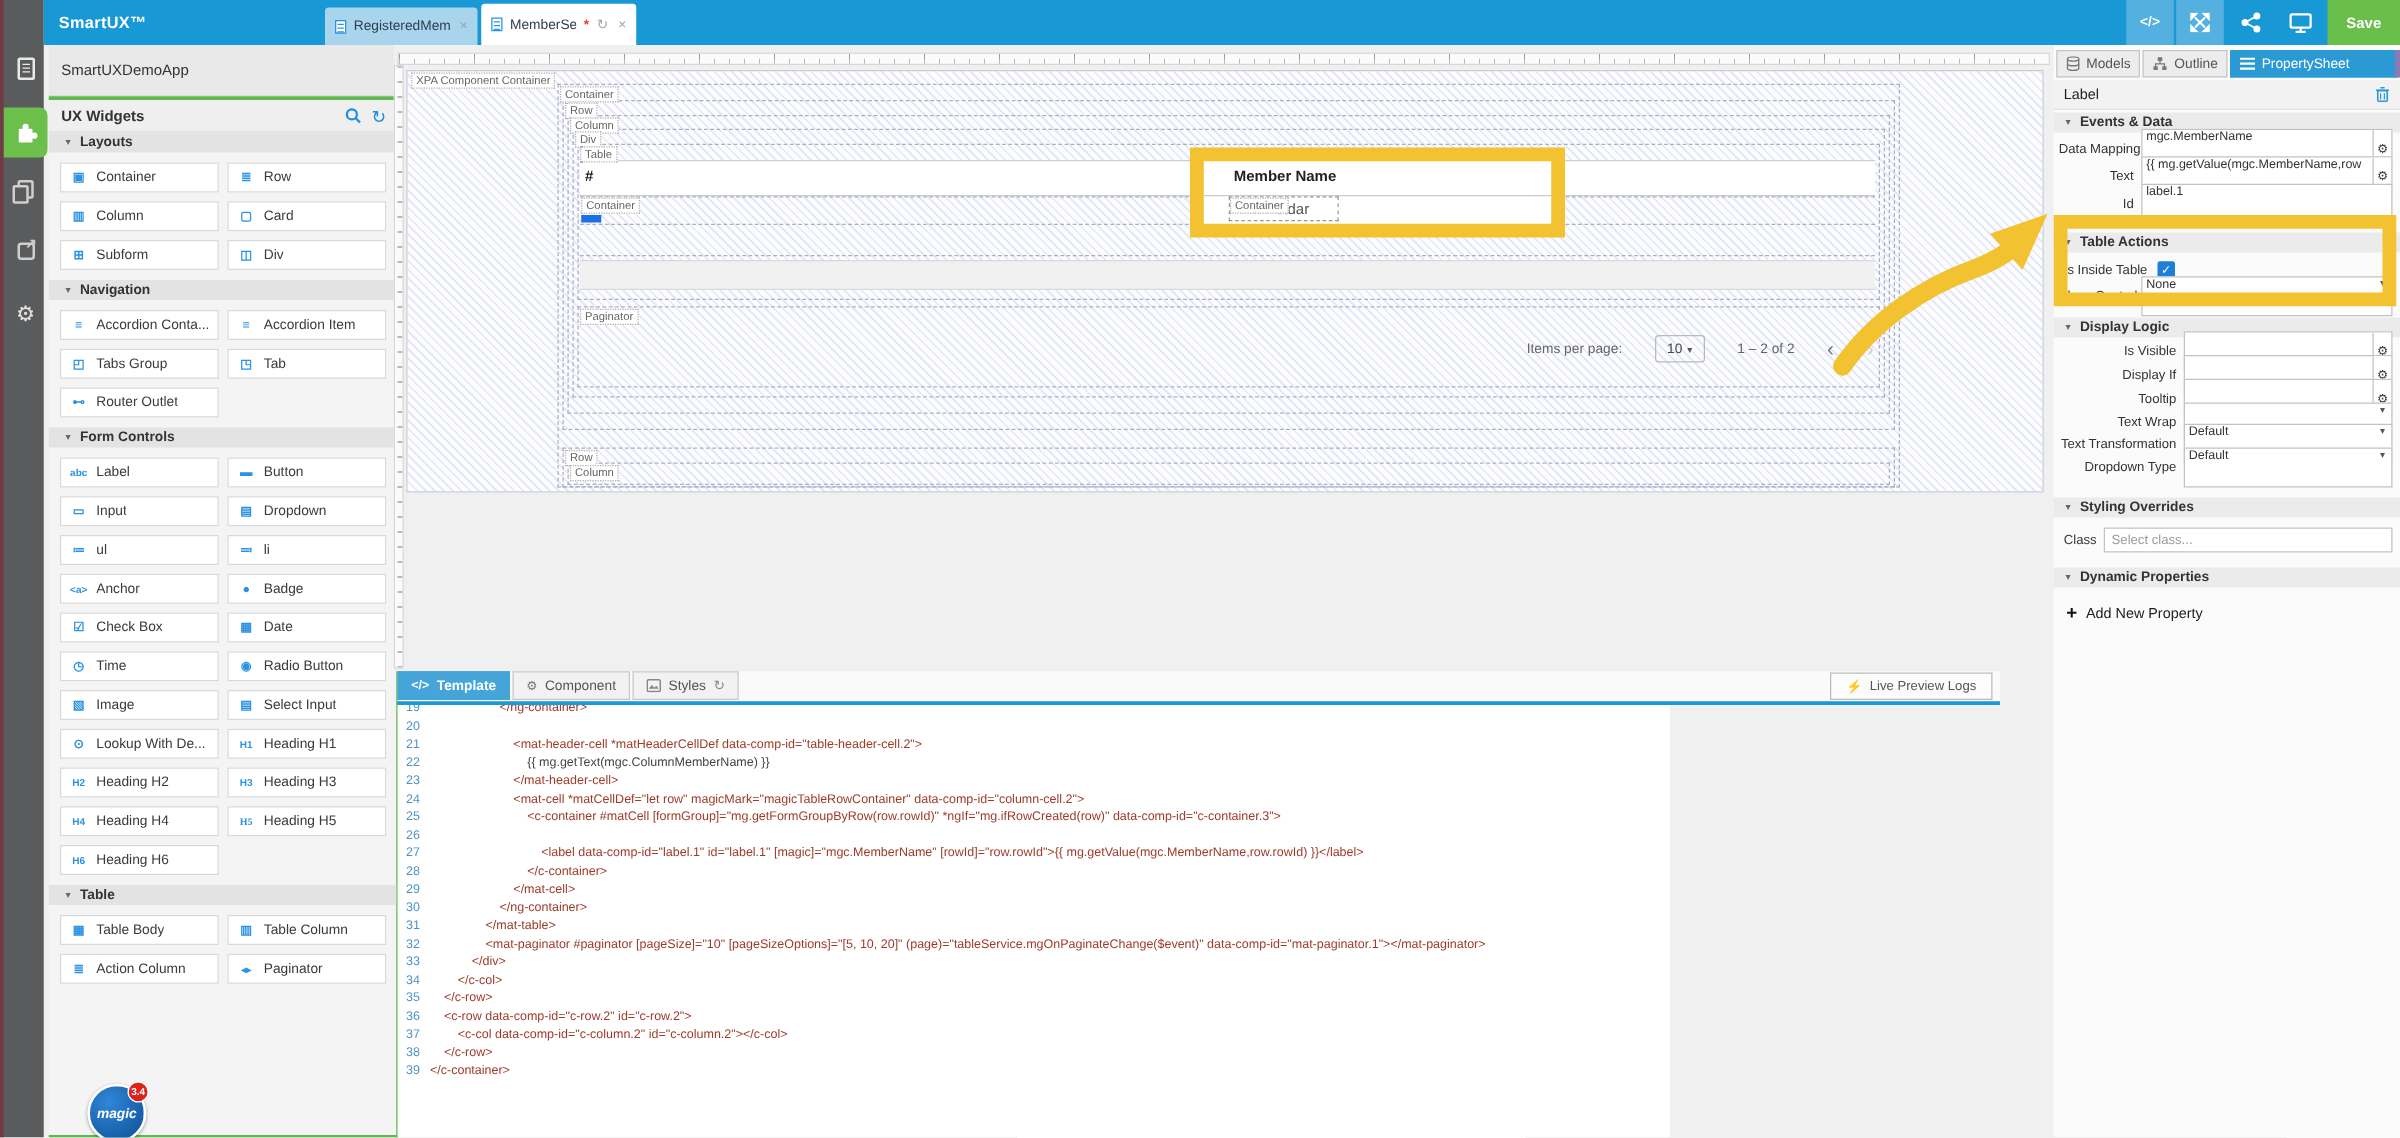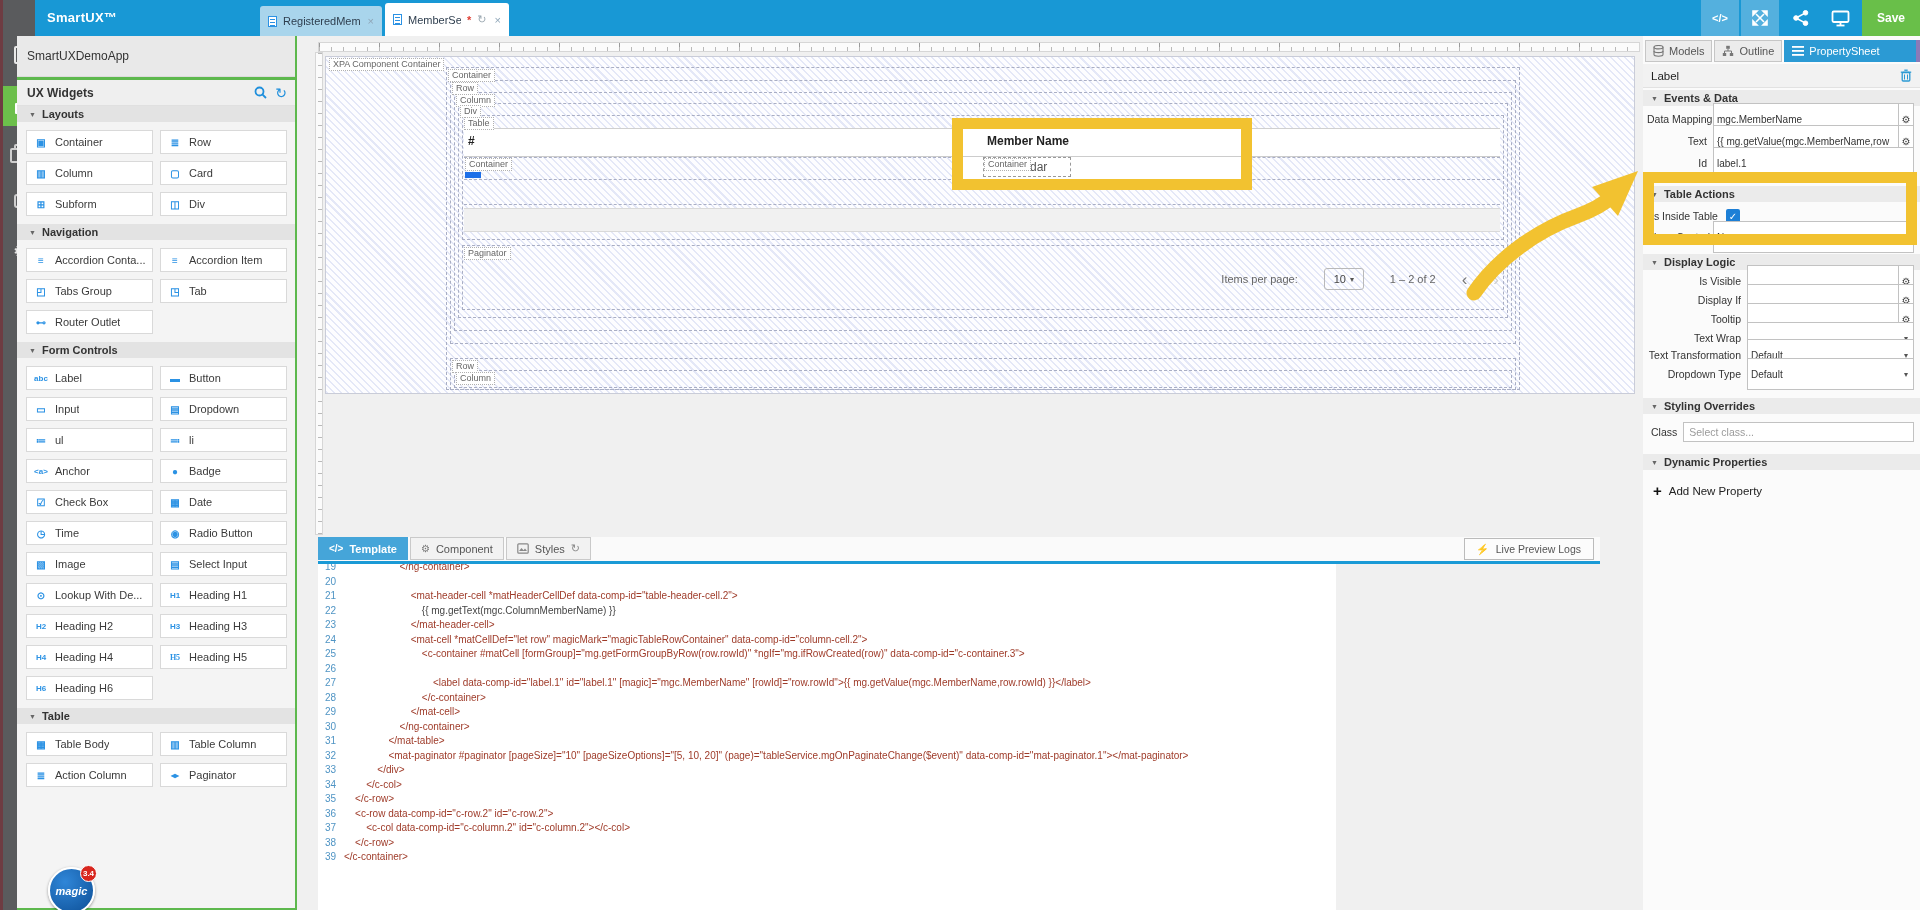--- a/index.html
+++ b/index.html
@@ -37,21 +37,21 @@
   .ic-puzzle .b2{position:absolute;right:-2px;top:7px;width:5px;height:5px;background:#fff;border-radius:50%}
   #rail-copy{top:136px;height:30px}
   .ic-copy{width:13px;height:15px;border:2px solid #cfcfcf;border-radius:2px;position:relative;background:#5a5b5d}
   .ic-copy:before{content:"";position:absolute;left:-6px;top:2px;width:9px;height:11px;border:2px solid #cfcfcf;border-radius:2px;background:#5a5b5d}
   #rail-share{top:186px;height:30px}
   .ic-shere{width:14px;height:14px;border:2px solid #cfcfcf;border-radius:3px;position:relative}
   .ic-shere:before{content:"\2197";position:absolute;right:-4px;top:-8px;color:#cfcfcf;font-size:11px;font-weight:bold}
   #rail-gear{top:236px;height:30px;color:#e4e4e4;font-size:17px}
 
   
-  #explorer{position:absolute;left:17px;top:36px;width:280px;height:874px;background:#f4f4f4;border-right:2px solid #5db84d;border-bottom:2px solid #5db84d}
+  #explorer{position:absolute;left:39px;top:36px;width:280px;height:874px;background:#f4f4f4;border-right:2px solid #5db84d;border-bottom:2px solid #5db84d}
   #approw{height:41px;background:#e9e9e9;display:flex;align-items:center;padding-left:10px;font-size:12px;color:#333;border-bottom:1px solid #dcdcdc}
   #greenline{height:3px;background:#5db84d}
   #widgetsbar{height:26px;background:#efefef;display:flex;align-items:center;padding:0 8px 0 10px;border-bottom:1px solid #e0e0e0}
   #widgetsbar .t{font-weight:bold;font-size:12px;color:#333;flex:1}
   #widgetsbar .wic{color:#1f8fdc;margin-left:8px;font-size:14px;cursor:pointer;display:flex;align-items:center}
   .wsec-head{height:16px;background:#e3e3e3;display:flex;align-items:center;gap:6px;padding-left:12px;font-size:11px;font-weight:bold;color:#333;margin-top:0}
   .wsec-head .tri{font-size:7px;color:#666}
   .wgrid{display:grid;grid-template-columns:127px 127px;gap:7px;padding:8px 9px}
   .wbtn{height:24px;background:#fff;border:1px solid #d9d9d9;display:flex;align-items:center;gap:4px;padding:0 4px;cursor:grab}
   .wbtn .wi{width:20px;flex:0 0 auto;color:#2b92e4;font-size:10px;text-align:center;font-weight:bold}
@@ -93,21 +93,21 @@
   .itab{height:22px;display:flex;align-items:center;gap:5px;padding:0 7px;background:#ececec;border:1px solid #c6c6c6;color:#555;font-size:11px;overflow:hidden;white-space:nowrap;cursor:pointer}
   .itab.active{background:#2b9ad4;border-color:#2b9ad4;color:#fff;flex:1}
   #purplestrip{position:absolute;right:0;top:4px;width:4px;height:22px;background:#8a7ab8}
   #ititle{height:24px;margin-top:2px;background:#f2f2f2;display:flex;align-items:center;padding:0 8px;color:#222;font-size:11.5px;border-bottom:1px solid #e2e2e2}
   #ititle .sp{flex:1}
   .ihead{height:16px;background:#ebebeb;display:flex;align-items:center;gap:6px;padding-left:8px;font-weight:bold;color:#333;font-size:11px;margin-top:2px}
   .ihead .tri{font-size:7px;color:#666}
   .irow{display:flex;align-items:center;margin:4px 6px 0 4px;height:18px}
   .irow .lbl{width:66px;text-align:right;padding-right:6px;color:#333;flex:0 0 auto;font-size:10.5px;white-space:nowrap}
   .irow .lbl.wide{width:100px}
-  .field{flex:1;height:32px;border:1px solid #c2c2c2;background:#fff;display:flex;align-items:center;overflow:hidden}
+  .field{flex:1;height:32px;border:1px solid #c2c2c2;background:#fff;display:flex;align-items:flex-start;overflow:hidden}
   .field .val{flex:1;padding:0 3px;font-size:10px;color:#333;white-space:nowrap;overflow:hidden}
   .field .gear{width:15px;height:100%;border-left:1px solid #c2c2c2;display:flex;align-items:center;justify-content:center;font-size:10px;color:#444;background:#fff;cursor:pointer}
   .field .selar{width:14px;text-align:center;font-size:8px;color:#555}
   #cbrow{display:flex;align-items:center;gap:8px;margin:6px 0 0 8px;height:16px}
   #cbrow .cl{color:#333;font-size:10.5px}
   #cbx{width:14px;height:14px;background:#1d7fd6;border-radius:2px;color:#fff;font-size:10px;display:flex;align-items:center;justify-content:center;cursor:pointer}
   #classrow{display:flex;align-items:center;margin:8px 6px 0 8px;gap:6px}
   #classrow .lbl{color:#333;font-size:10.5px}
   #classinput{flex:1;height:20px;border:1px solid #c2c2c2;background:#fff;font-size:10.5px;color:#444;padding:0 5px;font-family:"Liberation Sans",sans-serif}
   #classinput::placeholder{color:#9b9b9b}

